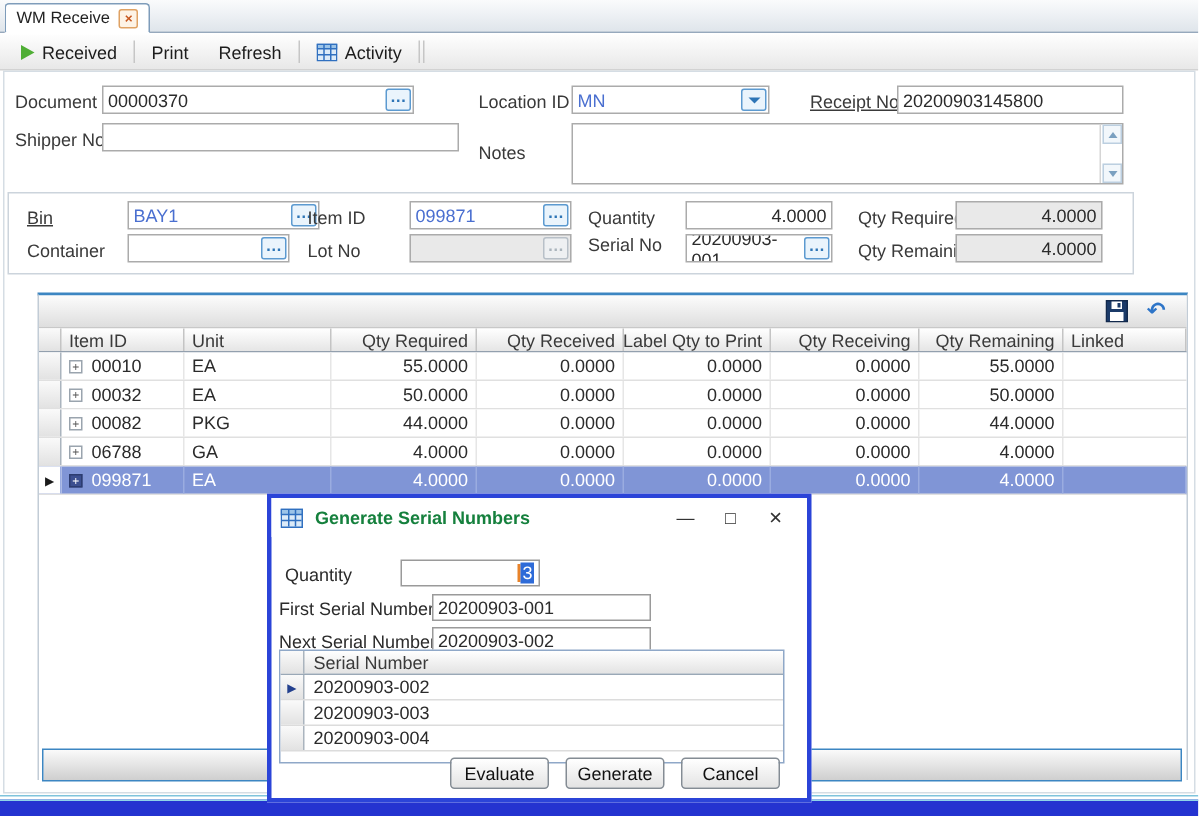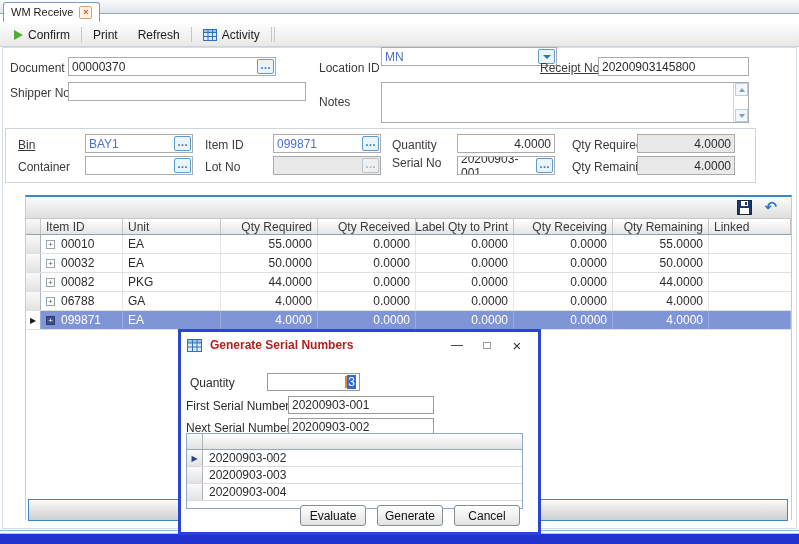--- a/index.html
+++ b/index.html
@@ -1,21 +1,21 @@
 <!DOCTYPE html>
 <html><head>
 <meta charset="utf-8">
 <style>
   * { box-sizing: border-box; margin: 0; padding: 0; }
   html,body { background:#fff; }
   body { font-family:"Liberation Sans", sans-serif; font-size:12px; color:#2b2b2b; }
   .screen { position:relative; width:799px; height:544px; background:#fff; overflow:hidden; }
 
   
-  .tabbar { position:absolute; left:0; top:0; width:799px; height:14px;
+  .tabbar { position:absolute; left:0; top:0; width:799px; height:22px;
             background:linear-gradient(#fafbfc,#dfe5eb); border-bottom:1px solid #96a8bc; }
   .tab { position:absolute; left:3px; top:2px; height:20px; background:#fff;
          border:1px solid #7e9cba; border-bottom:1px solid #fff; border-radius:3px 3px 0 0;
          display:flex; align-items:center; gap:6px; padding:0 7px; font-size:11px; color:#222; z-index:2; }
   .tab-close { width:13px; height:13px; border:1px solid #dfa264; background:#fdf3e6;
                color:#c7571f; font-weight:bold; font-size:9px; line-height:11px; text-align:center; border-radius:2px; cursor:default; }
 
   
   .toolbar { position:absolute; left:0; top:23px; width:799px; height:24px;
              background:linear-gradient(#fefefe,#e8e8e8); border-bottom:1px solid #d2d2d2;
@@ -78,21 +78,21 @@
                 border:1px solid #3c86c2; background:linear-gradient(#fafafa,#cfcfcf); z-index:1; }
 
   .page-border { position:absolute; left:2px; top:47px; width:795px; height:482px; border:1px solid #d5dde4; pointer-events:none; }
   .bottom-line { position:absolute; left:0; top:530px; width:799px; height:1px; background:#7fc4dc; }
   .bottom-strip { position:absolute; left:0; top:533px; width:799px; height:11px; background:#2433d0; border-top:1px solid #8fd4e8; }
 
   
   .dialog { position:absolute; left:178px; top:329px; width:363px; height:206px; background:#fff;
             border:3px solid #2b44d8; z-index:10; }
   .dlg-title { height:26px; display:flex; align-items:center; padding:0 6px; background:#fff; }
-  .dlg-title .ttl { font-weight:bold; color:#b91c1c; margin-left:8px; flex:1; }
+  .dlg-title .ttl { font-weight:bold; color:#15803d; margin-left:8px; flex:1; }
   .win-btn { width:30px; height:20px; display:flex; align-items:center; justify-content:center;
              color:#333; font-size:12px; cursor:default; }
   .dlg-row-lbl { position:absolute; color:#2b2b2b; white-space:nowrap; }
   .dlg-fld { position:absolute; height:18px; background:#fff; border:1px solid #9a9a9a; display:flex; align-items:center; padding:0 3px; }
   .dlg-fld.right { justify-content:flex-end; }
   .sel-caret { width:2px; height:12px; background:#e8832a; }
   .sel-text { background:#2e6bd8; color:#fff; padding:0 1px; }
 
   .dlg-grid { position:absolute; left:5px; top:101px; width:337px; height:76px; border:1px solid #8fa8c8; background:#fff; overflow:hidden; }
   .dgrow { display:flex; height:17px; border-bottom:1px solid #dcdcdc; }
@@ -113,21 +113,21 @@
   <div class="tabbar">
     <div class="tab">
       <span>WM Receive</span>
       <span class="tab-close">×</span>
     </div>
   </div>
 
   <div class="toolbar">
     <div class="tb-item">
       <span class="play-icon"></span>
-      <span>Confirm</span>
+      <span>Received</span>
     </div>
     <div class="tb-sep"></div>
     <div class="tb-item">
       <span>Print</span>
     </div>
     <div class="tb-item">
       <span>Refresh</span>
     </div>
     <div class="tb-sep"></div>
     <div class="tb-item">
@@ -151,21 +151,21 @@
     <span>00000370</span>
     <span class="ell-btn">…</span>
   </div>
 
   <div class="lbl" style="left:10px; top:86px;">Shipper No.</div>
   <div class="fld" style="left:68px; top:82px; width:238px;">
     <span></span>
   </div>
 
   <div class="lbl" style="left:319px; top:61px;">Location ID</div>
-  <div class="fld blue has-btn" style="left:381px; top:47px; width:176px;text-align:center;">
+  <div class="fld blue has-btn" style="left:381px; top:57px; width:132px;text-align:center;">
     <span>MN</span>
     <span class="combo-arrow">
         <i></i>
       </span>
   </div>
 
   <div class="lbl" style="left:540px; top:61px;text-decoration:underline;">Receipt No</div>
   <div class="fld" style="left:598px; top:57px; width:151px;">
     <span>20200903145800</span>
   </div>
@@ -179,21 +179,21 @@
         </div>
       <div class="sb-btn sb-dn">
           <i class="tri-dn"></i>
         </div>
     </div>
   </div>
 
   <div class="panel-detail"></div>
 
   <div class="lbl" style="left:18px; top:138px;text-decoration:underline;">Bin</div>
-  <div class="fld blue has-btn" style="left:85px; top:134px; width:108px;">
+  <div class="fld blue has-btn" style="left:85px; top:134px; width:128px;">
     <span>BAY1</span>
     <span class="ell-btn">…</span>
   </div>
 
   <div class="lbl" style="left:18px; top:160px;">Container</div>
   <div class="fld has-btn" style="left:85px; top:156px; width:108px;">
     <span></span>
     <span class="ell-btn">…</span>
   </div>
 
@@ -363,20 +363,21 @@
     </div>
 
     <div class="dlg-row-lbl" style="left:5px; top:89px;">Next Serial Number</div>
     <div class="dlg-fld" style="left:107px; top:86px; width:146px;">
       <span>20200903-002</span>
     </div>
 
     <div class="dlg-grid">
       <div class="dgrow hdr">
         <div class="dgc-sel"></div>
+        <div class="dgc-val">Serial Number</div>
       </div>
       <div class="dgrow">
         <div class="dgc-sel">▶</div>
         <div class="dgc-val">20200903-002</div>
       </div>
       <div class="dgrow">
         <div class="dgc-sel"></div>
         <div class="dgc-val">20200903-003</div>
       </div>
       <div class="dgrow">

